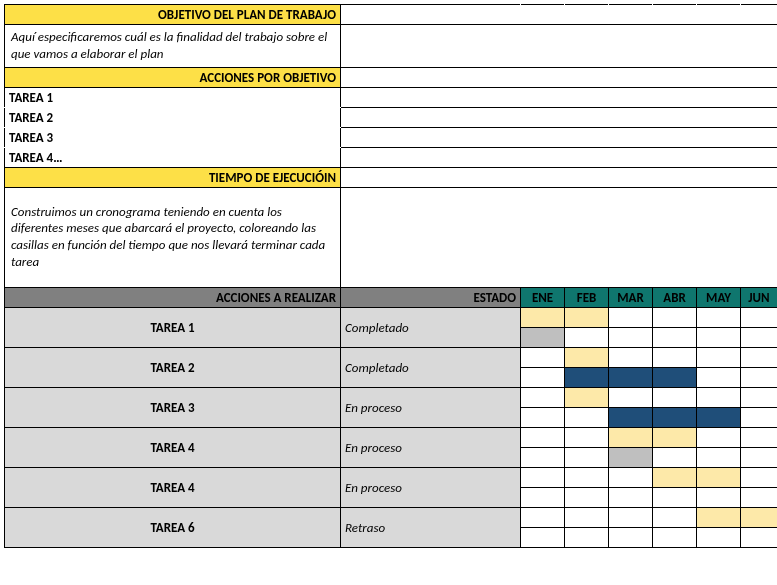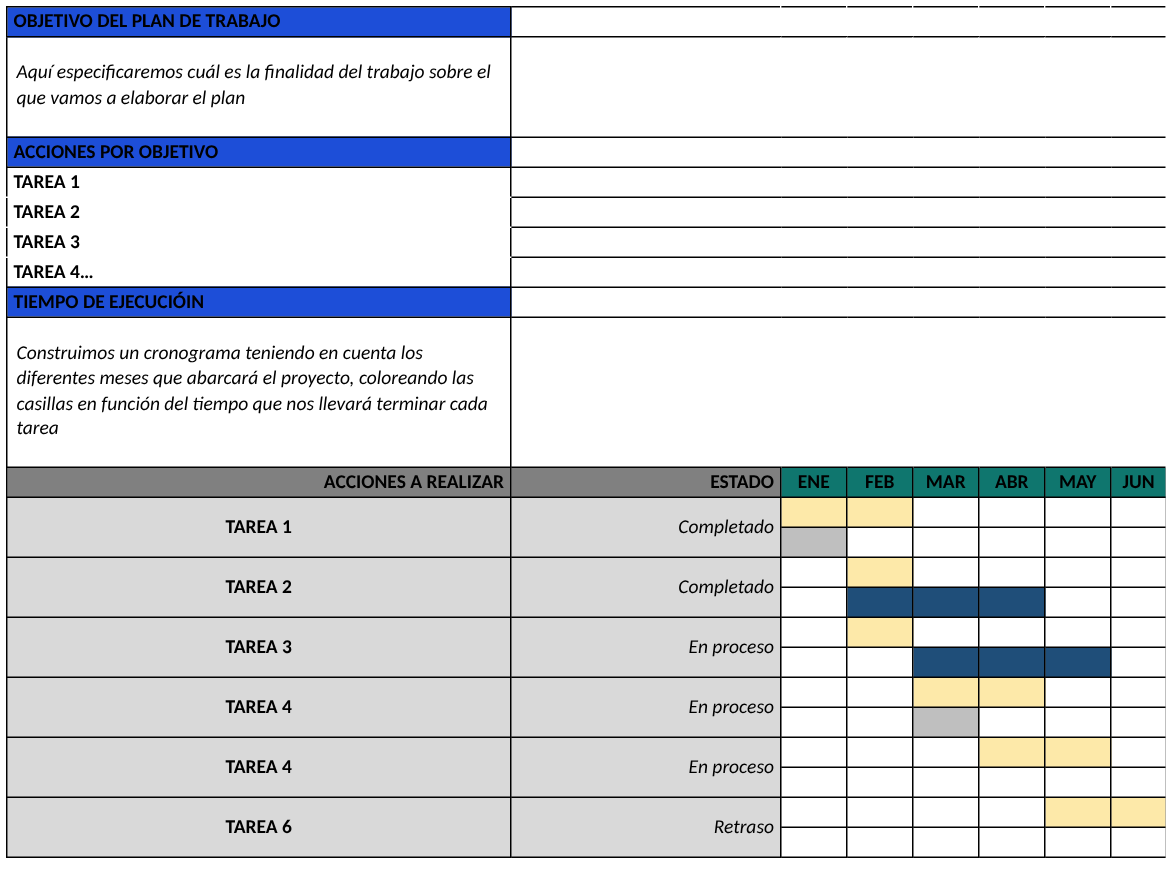--- a/index.html
+++ b/index.html
@@ -17,58 +17,58 @@
     width: 100%;
     table-layout: fixed;
   }
   td, th {
     border: 1px solid #000;
     padding: 2px 4px;
     vertical-align: middle;
     height: 20px;
   }
   .hdr {
-    text-align: left;
-    font-weight: bold;
-    background: #1d4ed8;
+    text-align: right;
+    font-weight: bold;
+    background: #fde047;
   }
   .italic { font-style: italic; }
   .plain-left { text-align: left; font-weight: bold; }
   .section-dark {
     background: #808080;
     font-weight: bold;
     text-align: right;
   }
   .section-month {
     background: #0f766e;
     font-weight: bold;
     text-align: center;
   }
   .task-label {
     background: #d9d9d9;
     text-align: center;
     font-weight: bold;
   }
   .status-label {
     background: #d9d9d9;
-    text-align: right;
+    text-align: left;
     font-style: italic;
   }
   .yellow { background: #fde9a9; }
   .grey { background: #bfbfbf; }
   .blue { background: #1f4e79; }
   .empty-right { border-right: 1px solid #fff; }
   .empty-inner-h { border-left-color: #fff; border-right-color:#fff; }
   .col-a { width: 336px; }
   .col-b { width: 180px; }
   .col-m { width: 44px; }
   .col-last { width: 37px; }
   .tall { height: 40px; }
   .mid { height: 18px; }
-  .desc-row td { height: auto; padding: 16px 6px; line-height:1.3; }
+  .desc-row td { height: auto; padding: 4px 6px; line-height:1.3; }
 </style>
 </head>
 <body>
 
 <table>
   <colgroup>
     <col class="col-a">
       <col class="col-b">
     <col class="col-m">
       <col class="col-m">

